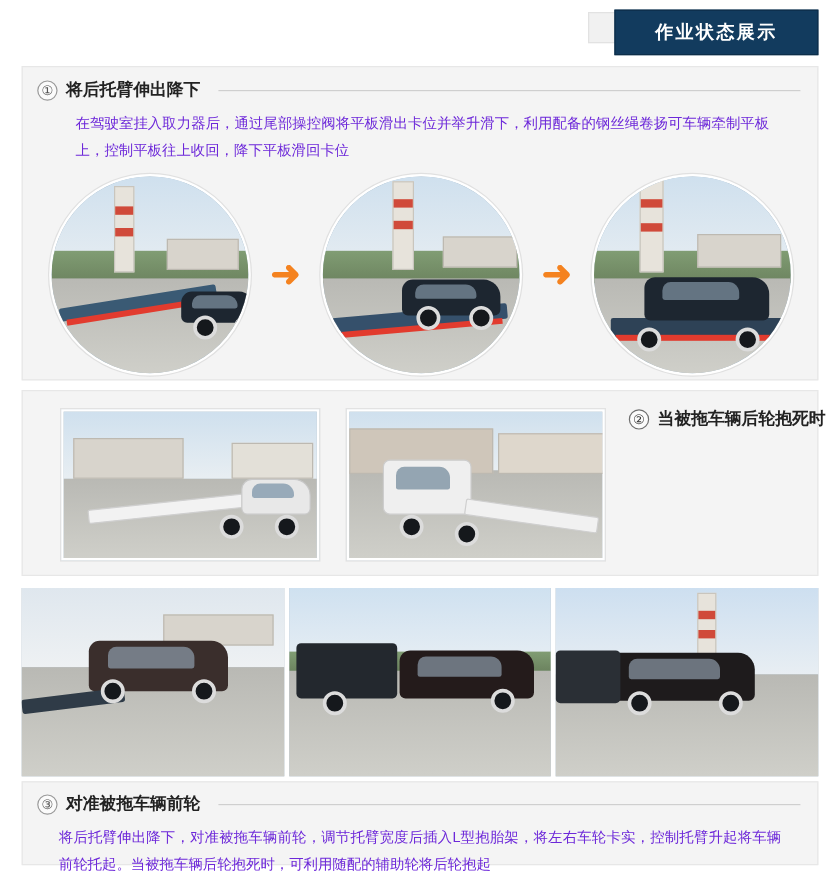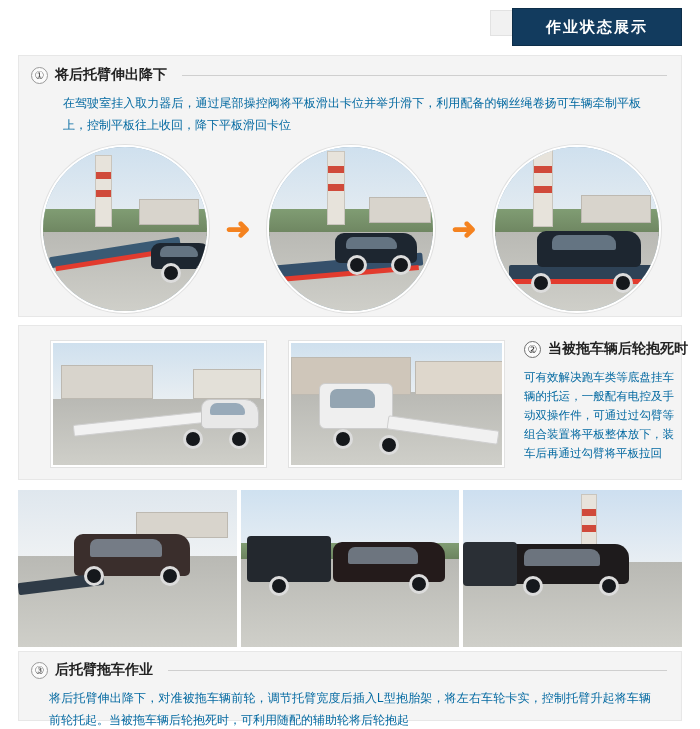--- a/index.html
+++ b/index.html
@@ -92,21 +92,21 @@
   .sec-rule {
     flex: 1 1 auto;
     height: 1px;
     background: #cfcfcf;
     margin-left: 8px;
     margin-right: 14px;
   }
   .sec-body {
     font-size: 12px;
     line-height: 22px;
-    color: #0369a1;
+    color: #6d28d9;
     text-align: justify;
   }
 
   
   #section1 {
     left: 18px;
     top: 55px;
     width: 664px;
     height: 262px;
   }
@@ -350,21 +350,20 @@
       <div class="truckbed" style="left:96px;top:80px;width:112px;height:14px;background:#f1f1f1;border:1px solid #cfcfcf;transform:rotate(8deg);"></div>
       <div class="wheel" style="left:42px;top:86px;"></div>
       <div class="wheel" style="left:88px;top:92px;"></div>
     </div>
 
     <div class="s2-right">
       <div class="sec-head">
         <span class="sec-num dark">②</span>
         <span class="sec-title">当被拖车辆后轮抱死时</span>
       </div>
-      <div class="sec-body">可有效解决跑车类等底盘挂车辆的托运，一般配有电控及手动双操作件，可通过过勾臂等组合装置将平板整体放下，装车后再通过勾臂将平板拉回</div>
     </div>
   </div>
 
   <div id="row3">
 
     <div class="row3-photo">
       <div class="sky" style="height:42%;background:linear-gradient(#dfe7ee,#eef1f3);"></div>
       <div class="ground" style="height:58%;"></div>
       <div class="bldg" style="left:118px;top:22px;width:92px;height:26px;"></div>
       <div class="car" style="left:56px;top:44px;width:116px;height:42px;background:#3a2e2c;">
@@ -400,19 +399,19 @@
       <div class="car" style="left:0px;top:52px;width:54px;height:44px;background:#2a2f35;border-radius:4px;"></div>
       <div class="wheel" style="left:60px;top:86px;"></div>
       <div class="wheel" style="left:136px;top:86px;"></div>
     </div>
 
   </div>
 
   <div class="panel" id="section3">
     <div class="sec-head">
       <span class="sec-num">③</span>
-      <span class="sec-title">后托臂拖车作业</span>
+      <span class="sec-title">对准被拖车辆前轮</span>
       <span class="sec-rule"></span>
     </div>
     <div class="sec-body">将后托臂伸出降下，对准被拖车辆前轮，调节托臂宽度后插入L型抱胎架，将左右车轮卡实，控制托臂升起将车辆前轮托起。当被拖车辆后轮抱死时，可利用随配的辅助轮将后轮抱起</div>
   </div>
 
 </div>
 
 </body></html>

